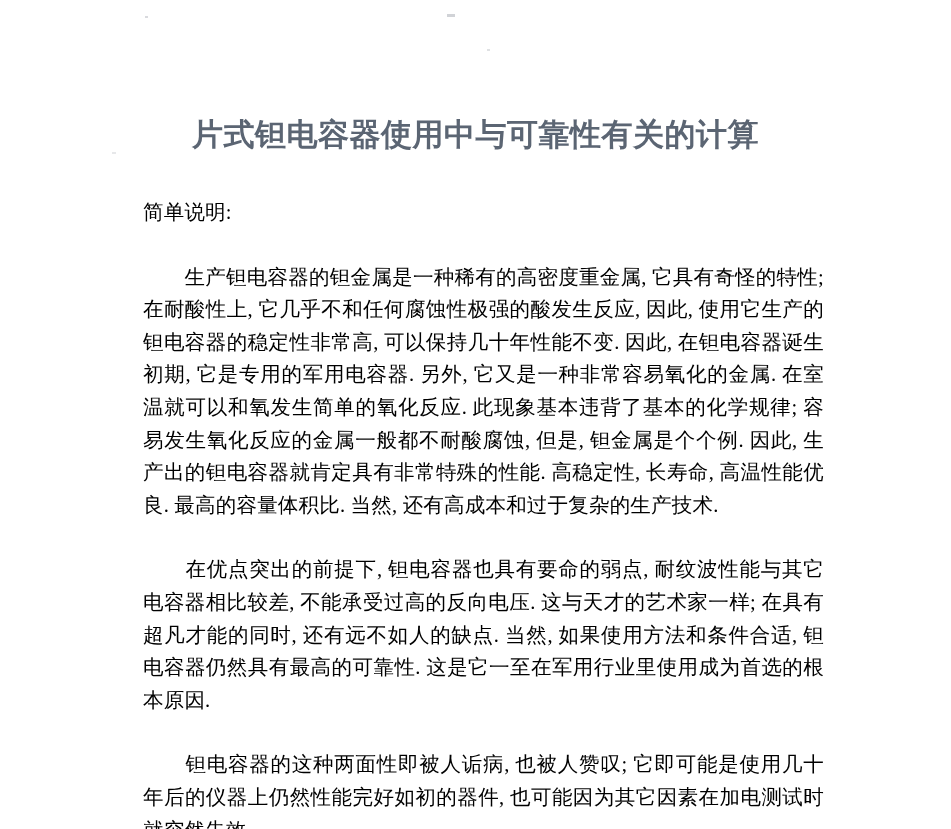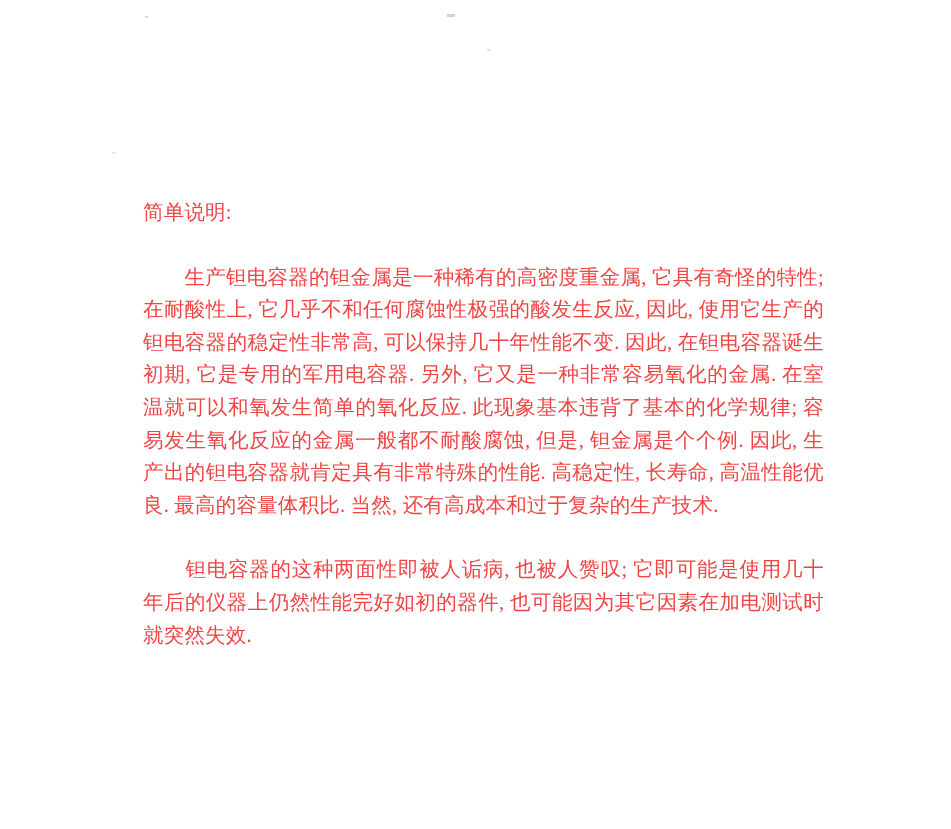--- a/index.html
+++ b/index.html
@@ -46,21 +46,21 @@
 
   .body-block {
     position: absolute;
     left: 143px;
     top: 196px;
     width: 681px;
   }
 
   .para {
     margin: 0;
-    color: #ef4444;
+    color: #000000;
     font-size: 20.5px;
     line-height: 32.6px;
     letter-spacing: 0.2px;
     text-align: justify;
     text-justify: inter-character;
     white-space: pre-wrap;
   }
   .para.lead {
     margin-bottom: 17px;
   }
@@ -71,24 +71,26 @@
 </head>
 <body>
 
 <div class="page">
 
   <div class="speck s1"></div>
   <div class="speck s2"></div>
   <div class="speck s3"></div>
   <div class="speck s4"></div>
 
+  <h1 class="doc-title">片式钽电容器使用中与可靠性有关的计算</h1>
 
   <div class="body-block">
 
     <p class="para lead">简单说明:</p>
 
     <p class="para gap">　　生产钽电容器的钽金属是一种稀有的高密度重金属, 它具有奇怪的特性; 在耐酸性上, 它几乎不和任何腐蚀性极强的酸发生反应, 因此, 使用它生产的钽电容器的稳定性非常高, 可以保持几十年性能不变. 因此, 在钽电容器诞生初期, 它是专用的军用电容器. 另外, 它又是一种非常容易氧化的金属. 在室温就可以和氧发生简单的氧化反应. 此现象基本违背了基本的化学规律; 容易发生氧化反应的金属一般都不耐酸腐蚀, 但是, 钽金属是个个例. 因此, 生产出的钽电容器就肯定具有非常特殊的性能. 高稳定性, 长寿命, 高温性能优良. 最高的容量体积比. 当然, 还有高成本和过于复杂的生产技术.</p>
 
+    <p class="para gap">　　在优点突出的前提下, 钽电容器也具有要命的弱点, 耐纹波性能与其它电容器相比较差, 不能承受过高的反向电压. 这与天才的艺术家一样; 在具有超凡才能的同时, 还有远不如人的缺点. 当然, 如果使用方法和条件合适, 钽电容器仍然具有最高的可靠性. 这是它一至在军用行业里使用成为首选的根本原因.</p>
 
     <p class="para gap">　　钽电容器的这种两面性即被人诟病, 也被人赞叹; 它即可能是使用几十年后的仪器上仍然性能完好如初的器件, 也可能因为其它因素在加电测试时就突然失效.</p>
 
   </div>
 </div>
 
 </body></html>

